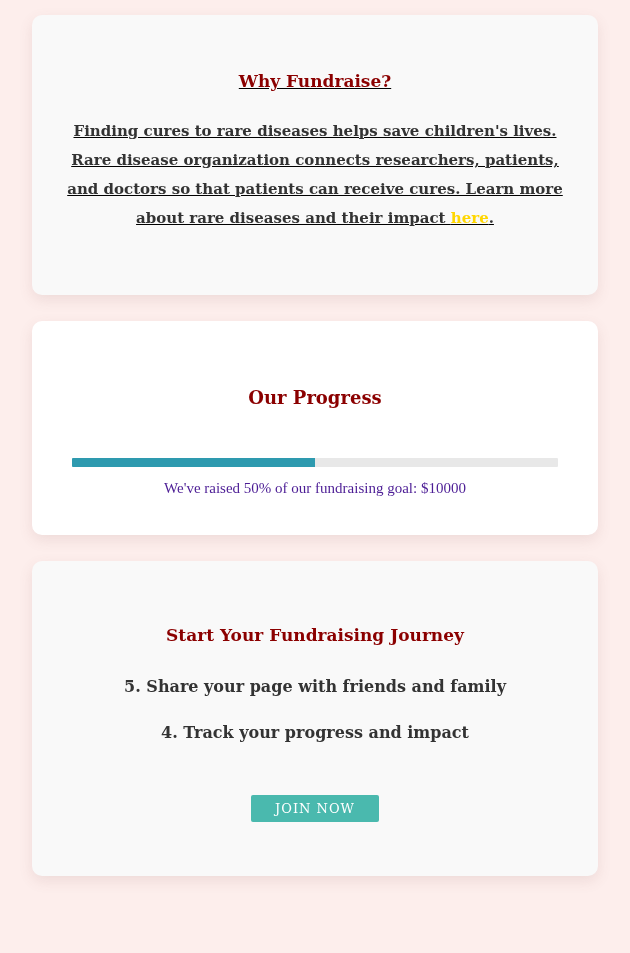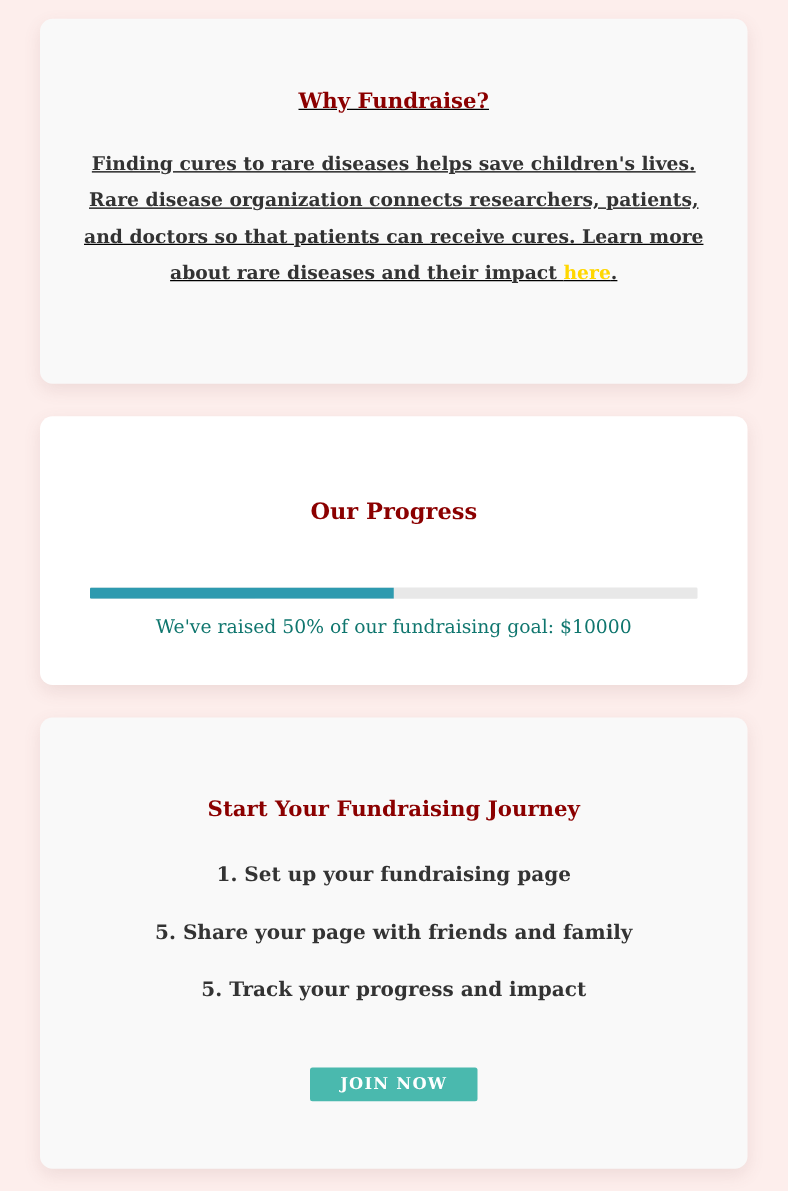--- a/index.html
+++ b/index.html
@@ -40,21 +40,21 @@
     text-decoration: underline;
   }
   .card-why .card-title {
     margin-bottom: 26px;
   }
   .why-text {
     font-size: 15px;
     font-weight: bold;
     color: #333333;
     line-height: 29px;
-    margin: 12px auto;
+    margin: 0 auto;
     max-width: 500px;
   }
   .link {
     color: #ffd700;
     text-decoration: none;
     font-weight: bold;
     cursor: pointer;
   }
   
   .card-progress {
@@ -70,23 +70,24 @@
     background: #e8e8e8;
     border-radius: 1px;
     overflow: hidden;
   }
   .progress-fill {
     height: 100%;
     width: 50%;
     background: #2e9aaf;
   }
   .progress-caption {
-    color: #0f766e;
+    color: #4c1d95;
     font-size: 15px;
     margin: 13px 0 0;
+    font-family: Liberation Serif, serif;
   }
   
   .card-journey {
     padding: 64px 30px 54px;
   }
   .card-journey .card-title {
     margin-bottom: 32px;
     text-align: center;
   }
   .step {
@@ -95,21 +96,21 @@
     color: #333333;
     line-height: 20px;
     margin: 0 0 26px;
   }
   .join-btn {
     display: inline-block;
     background: #4ab9ae;
     color: #ffffff;
     border: none;
     font-family: inherit;
-    font-weight: bold;
+    font-weight: normal;
     font-size: 13px;
     letter-spacing: 1px;
     padding: 6px 24px;
     margin-top: 26px;
     border-radius: 2px;
     cursor: pointer;
   }
 </style>
 </head>
 <body>
@@ -124,19 +125,18 @@
   <section class="card white card-progress">
     <h2 class="card-title">Our Progress</h2>
     <div class="progress-track">
       <div class="progress-fill" style="width: 50%;"></div>
     </div>
     <p class="progress-caption">We've raised 50% of our fundraising goal: $10000</p>
   </section>
 
   <section class="card card-journey">
     <h2 class="card-title">Start Your Fundraising Journey</h2>
-    <p class="step">1. Set up your fundraising page</p>
     <p class="step">5. Share your page with friends and family</p>
-    <p class="step">5. Track your progress and impact</p>
+    <p class="step">4. Track your progress and impact</p>
     <button class="join-btn">JOIN NOW</button>
   </section>
 
 </div>
 
 </body></html>

